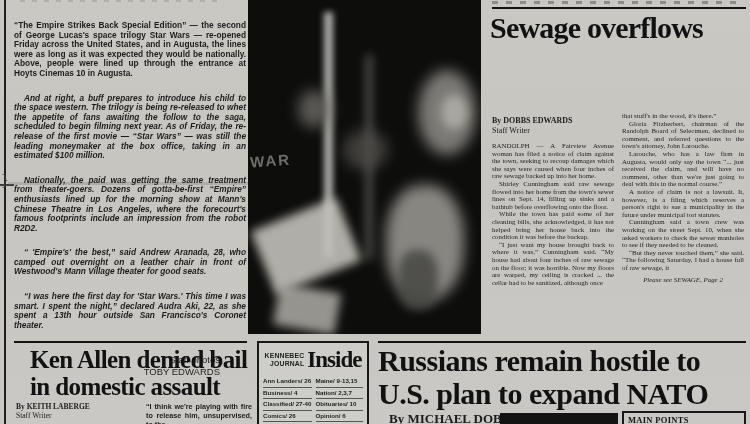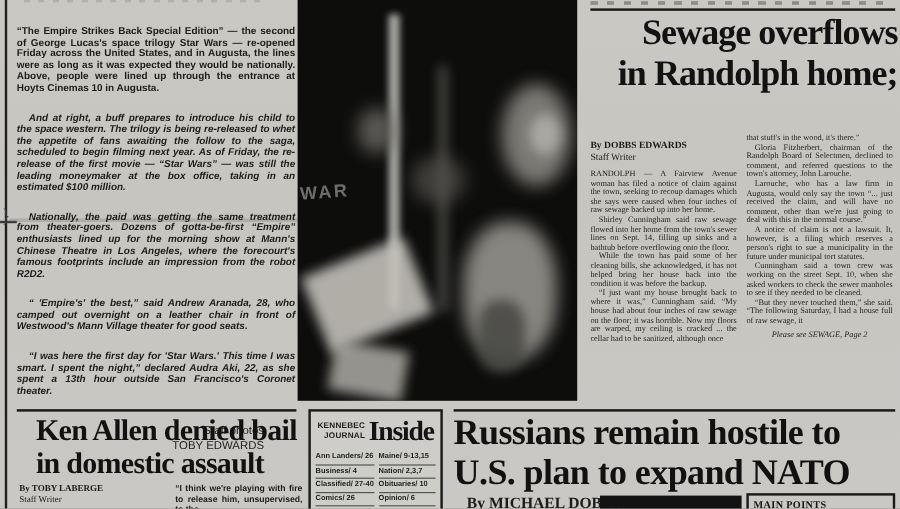--- a/index.html
+++ b/index.html
@@ -35,21 +35,21 @@
   .ph{position:absolute;}
   .blur3{filter:blur(3px);} .blur5{filter:blur(5px);} .blur7{filter:blur(7px);}
   .poster-text{position:absolute;left:2px;top:152px;font:bold 15px "Liberation Sans",sans-serif;
     color:rgba(190,190,185,.55);letter-spacing:2px;transform:rotate(-4deg);}
 
   
   .sewage{position:absolute;left:490px;top:0;width:258px;height:341px;}
   .rule{border-top:2px solid #141414;}
   .sewage .rule{position:absolute;left:2px;right:2px;top:7px;}
   .sewage-headline{position:absolute;left:0;top:11px;width:258px;
-    font-weight:bold;font-size:30px;line-height:33.5px;letter-spacing:-0.8px;color:#121212;text-align:right;}
+    font-weight:bold;font-size:30px;line-height:33.5px;letter-spacing:-0.8px;color:#121212;}
   .sewage-byline{position:absolute;left:2px;top:116px;font-size:8px;line-height:9.5px;}
   .byline-name{font-weight:bold;}
   .newscol{position:absolute;width:122px;font-size:6.9px;line-height:7.6px;
     text-align:justify;color:#1e1e1e;}
   .newscol p{margin:0;}
   .newscol p.indent{text-indent:7px;}
   .col-a{left:2px;top:142px;height:192px;overflow:hidden;}
   .col-b{left:132px;top:112px;height:229px;overflow:hidden;}
   .jumpline{margin-top:5px;text-align:center;font-style:italic;font-size:6.9px;}
 
@@ -118,21 +118,20 @@
     <div class="ph blur5" style="left:28px;top:288px;width:62px;height:42px;background:#aeaca5;opacity:.85;transform:rotate(10deg);"></div>
     <div class="ph blur7" style="left:50px;top:90px;width:32px;height:38px;background:#6d6b66;border-radius:50%;opacity:.8;"></div>
     <div class="ph blur7" style="left:95px;top:130px;width:45px;height:40px;background:#55534f;border-radius:50%;opacity:.7;"></div>
     <div class="poster-text">WAR</div>
   </div>
 
   <div class="sewage">
     <div class="rule"></div>
     <div class="sewage-headline">
       <div>Sewage overflows</div>
-      <div>in Randolph home;</div>
     </div>
     <div class="sewage-byline">
       <div class="byline-name">By DOBBS EDWARDS</div>
       <div>Staff Writer</div>
     </div>
     <div class="newscol col-a">
       <p>RANDOLPH — A Fairview Avenue woman has filed a notice of claim against the town, seeking to recoup damages which she says were caused when four inches of raw sewage backed up into her home.</p>
       <p class="indent">Shirley Cunningham said raw sewage flowed into her home from the town's sewer lines on Sept. 14, filling up sinks and a bathtub before overflowing onto the floor.</p>
       <p class="indent">While the town has paid some of her cleaning bills, she acknowledged, it has not helped bring her house back into the condition it was before the backup.</p>
       <p class="indent">“I just want my house brought back to where it was,” Cunningham said. “My house had about four inches of raw sewage on the floor; it was horrible. Now my floors are warped, my ceiling is cracked ... the cellar had to be sanitized, although once</p>
@@ -148,21 +147,21 @@
     </div>
   </div>
 
   <div class="kenallen">
     <div class="rule"></div>
     <div class="ken-headline">
       <div>Ken Allen denied bail</div>
       <div>in domestic assault</div>
     </div>
     <div class="ken-byline">
-      <div class="byline-name">By TOBY LABERGE</div>
+      <div class="byline-name">By KEITH LABERGE</div>
       <div>Staff Writer</div>
     </div>
     <div class="ken-quote">“I think we're playing with fire to release him, unsupervised, to the</div>
   </div>
 
   <div class="insidebox">
     <div class="inside-head">
       <div class="brand">
         <div>KENNEBEC</div>
         <div>JOURNAL</div>

